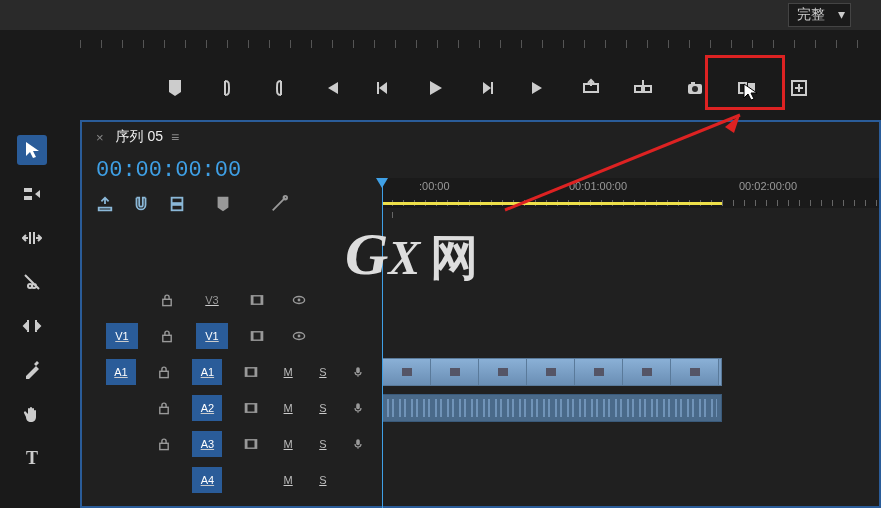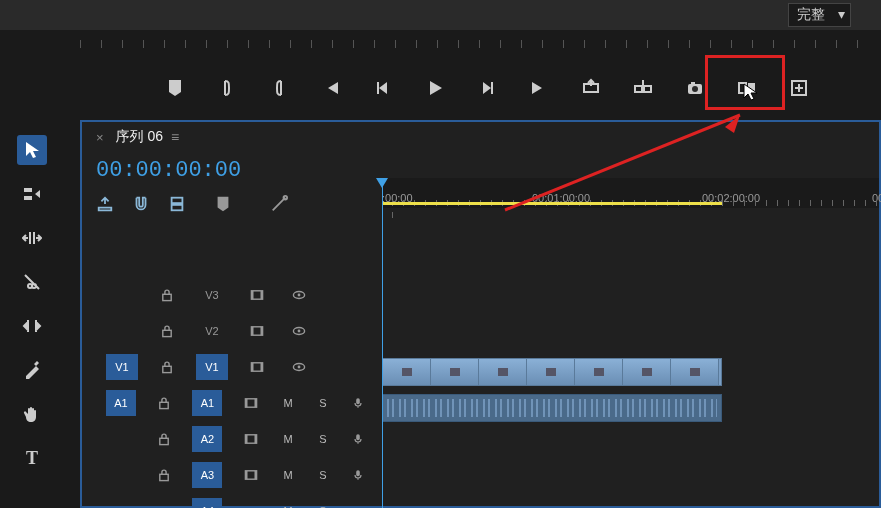--- a/index.html
+++ b/index.html
@@ -134,24 +134,25 @@
   .ltool.selected { background: #2a5c99; }
   .ltool svg { width: 20px; height: 20px; fill: #ccc; }
   .track-header-area {
     position: absolute;
     top: 160px;
     left: 10px;
     width: 275px;
   }
   .track-row {
     display: flex;
-    align-items: flex-start;
+    align-items: center;
     height: 36px;
     gap: 16px;
     padding-left: 14px;
+    text-decoration: underline;
   }
   .tcell {
     height: 26px;
     display: flex;
     align-items: center;
     justify-content: center;
     font-size: 11px;
     color: #bbb;
   }
   .tcell.src { width: 32px; background: #2a5c99; color: #fff; }
@@ -167,21 +168,21 @@
   .timeline-ruler {
     position: absolute;
     top: 56px;
     left: 300px;
     right: 0;
     height: 30px;
     background: #1a1a1a;
     font-size: 11px;
     color: #999;
   }
-  .time-label { position: absolute; top: 14px; }
+  .time-label { position: absolute; top: 2px; margin-left: 37px; }
   .ruler-marks {
     position: absolute;
     top: 18px;
     left: 0; right: 0;
     height: 12px;
   }
   .ruler-marks span {
     display: inline-block;
     width: 1px;
     height: 6px;
@@ -469,21 +470,21 @@
   <div class="ltool">
       <svg viewBox="0 0 20 20">
         <text x="10" y="16" font-size="18" font-family="serif" fill="#ccc" text-anchor="middle" font-weight="bold">T</text>
       </svg>
     </div>
 </div>
 
 <div class="timeline-panel">
   <div class="seq-tab">
     <span class="seq-close">×</span>
-    <span>序列 06</span>
+    <span>序列 05</span>
     <span style="color:#888">≡</span>
   </div>
   <div class="timecode">00:00:00:00</div>
   <div class="seq-tools">
     <span><svg viewBox="0 0 20 20">
           <path d="M10 3v7M6 7l4-4 4 4M3 14h14v3H3z" stroke="#8bb8d8" stroke-width="2" fill="none"></path>
         </svg></span>
     <span><svg viewBox="0 0 20 20">
           <path d="M5 3v8a5 5 0 0010 0V3M5 3h3v8a2 2 0 004 0V3h3" stroke="#8bb8d8" stroke-width="2" fill="none"></path>
         </svg></span>
@@ -530,43 +531,20 @@
           </svg>
         </div>
       <div class="tcell eye">
           <svg width="16" height="14" viewBox="0 0 20 20">
             <ellipse cx="10" cy="10" rx="8" ry="5" stroke="#999" fill="none" stroke-width="2"></ellipse>
             <circle cx="10" cy="10" r="2" fill="#999"></circle>
           </svg>
         </div>
     </div>
 
-    <div class="track-row">
-      <div class="tcell src empty"></div>
-      <div class="tcell lock">
-          <svg width="14" height="14" viewBox="0 0 20 20">
-            <rect x="4" y="9" width="12" height="9" stroke="#999" fill="none" stroke-width="2"></rect>
-            <path d="M7 9V6a3 3 0 016 0v3" stroke="#999" fill="none" stroke-width="2"></path>
-          </svg>
-        </div>
-      <div class="tcell name off">V2</div>
-      <div class="tcell sync">
-          <svg width="16" height="14" viewBox="0 0 20 20">
-            <rect x="2" y="4" width="16" height="12" stroke="#999" fill="none" stroke-width="2"></rect>
-            <rect x="2" y="4" width="3" height="12" fill="#999"></rect>
-            <rect x="15" y="4" width="3" height="12" fill="#999"></rect>
-          </svg>
-        </div>
-      <div class="tcell eye">
-          <svg width="16" height="14" viewBox="0 0 20 20">
-            <ellipse cx="10" cy="10" rx="8" ry="5" stroke="#999" fill="none" stroke-width="2"></ellipse>
-            <circle cx="10" cy="10" r="2" fill="#999"></circle>
-          </svg>
-        </div>
-    </div>
 
     <div class="track-row">
       <div class="tcell src">V1</div>
       <div class="tcell lock">
           <svg width="14" height="14" viewBox="0 0 20 20">
             <rect x="4" y="9" width="12" height="9" stroke="#999" fill="none" stroke-width="2"></rect>
             <path d="M7 9V6a3 3 0 016 0v3" stroke="#999" fill="none" stroke-width="2"></path>
           </svg>
         </div>
       <div class="tcell name">V1</div>
@@ -693,13 +671,16 @@
           <div class="wave"></div>
         </div>
     </div>
     <div class="clip-row"></div>
     <div class="clip-row"></div>
     <div class="clip-row"></div>
   </div>
 </div>
 
 <div class="watermark">
+  <div>
+    <span class="big">G</span><span class="big" style="font-size:48px">X</span><span class="cn">网</span>
+  </div>
 </div>
 
 </body></html>

